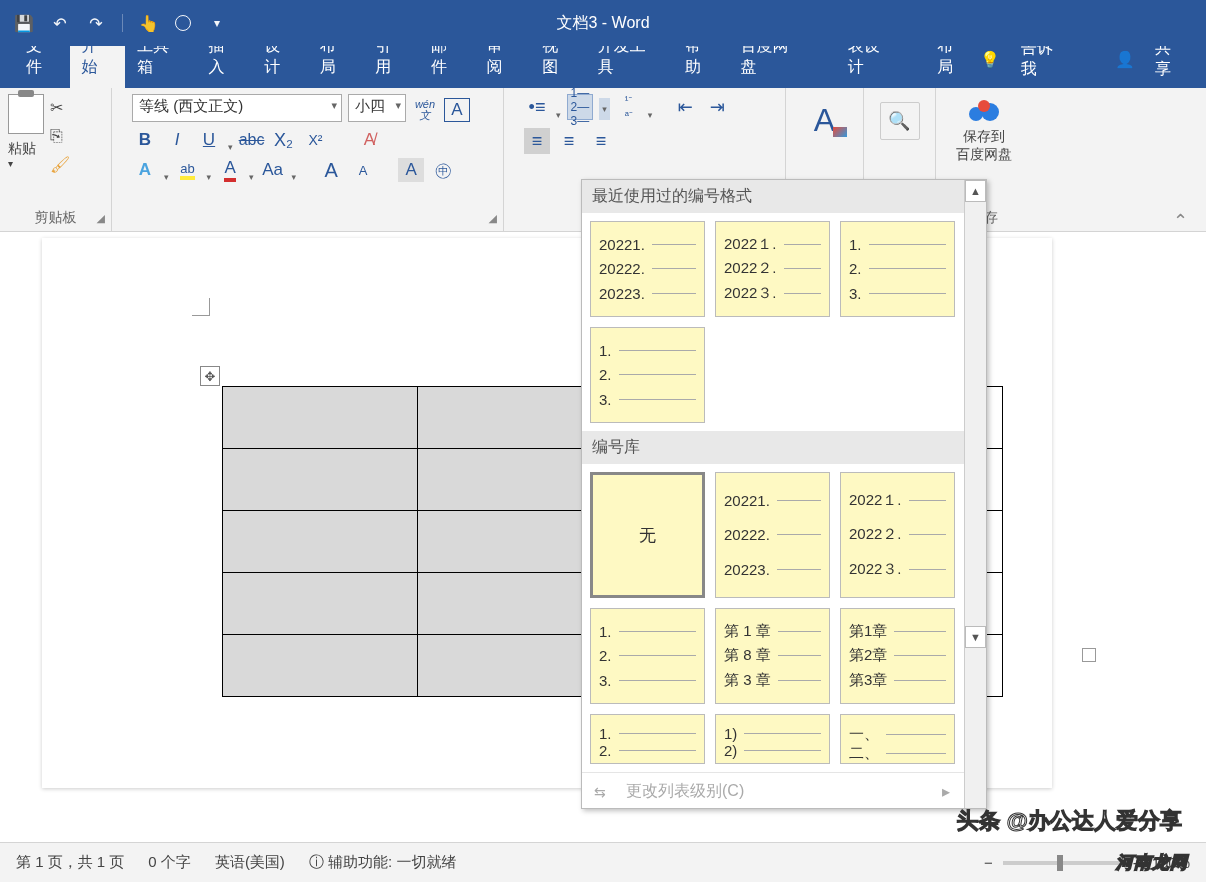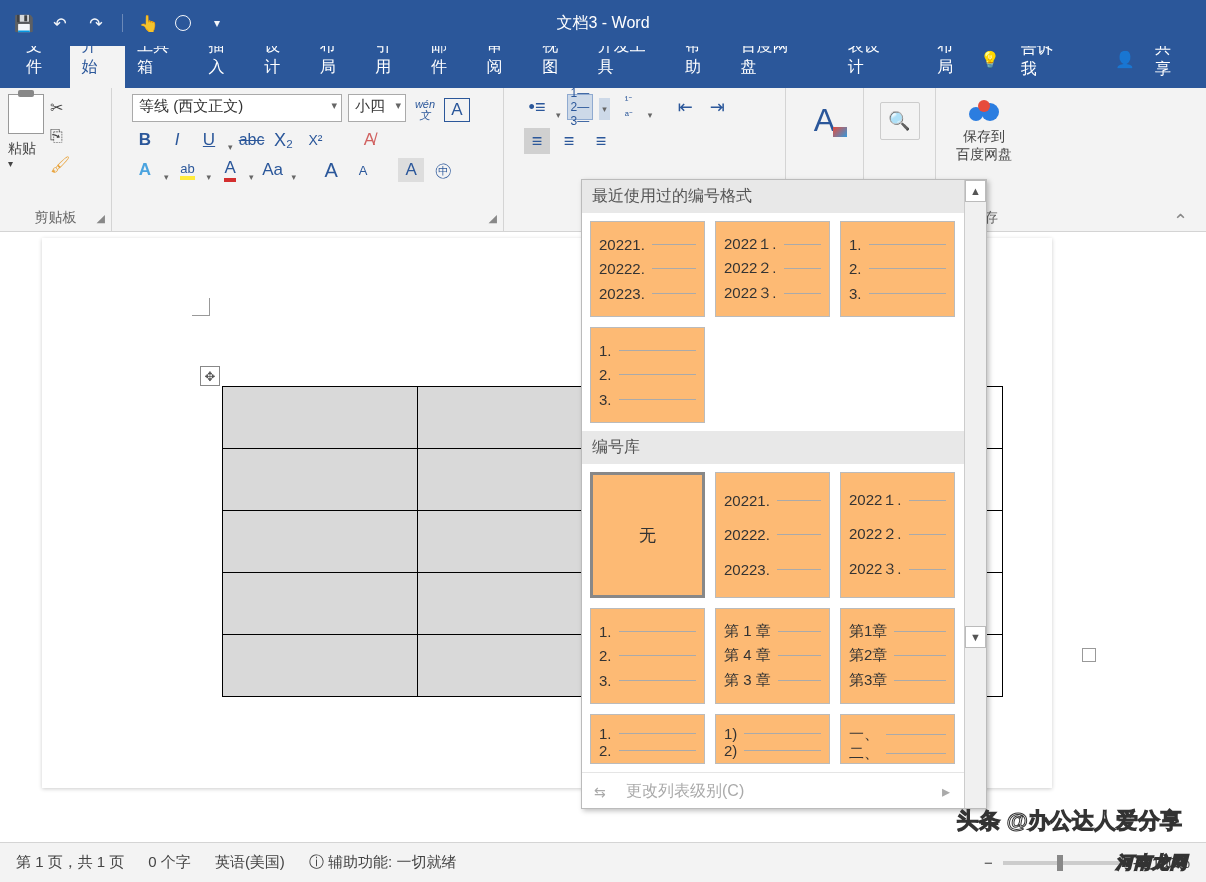--- a/index.html
+++ b/index.html
@@ -32,21 +32,21 @@
 .rib-btn{min-width:26px;height:26px;display:flex;align-items:center;justify-content:center;color:#2b579a;font-size:18px;}
 .doc-area{position:relative;height:564px;background:#fff;overflow:hidden;}
 .page{position:absolute;left:42px;top:6px;width:1010px;height:550px;background:#fff;box-shadow:0 1px 4px rgba(0,0,0,.2);}
 .tbl{position:absolute;left:220px;top:388px;border-collapse:collapse;}
 .tbl td{width:195px;height:62px;border:1px solid #000;background:#d9d9d9;}
 .tbl-handle{position:absolute;left:198px;top:368px;width:20px;height:20px;border:1px solid #888;display:flex;align-items:center;justify-content:center;font-size:13px;color:#555;background:#fff;}
 .num-dropdown{position:absolute;left:581px;top:142px;width:406px;background:#fff;border:1px solid #bbb;box-shadow:2px 2px 5px rgba(0,0,0,.25);display:flex;margin-top:37px;}
 .nd-content{flex:1;max-height:628px;overflow:hidden;}
 .nd-section-hdr{background:#e8e8e8;padding:6px 10px;font-size:16px;color:#555;font-weight:500;}
 .nd-grid{display:flex;flex-wrap:wrap;padding:8px;gap:10px;}
-.nd-item{width:115px;height:96px;border:1px solid #bbb;background:#fdba74;padding:10px 8px;font-size:15px;color:#333;display:flex;flex-direction:column;justify-content:space-around;}
+.nd-item{width:115px;height:96px;border:1px solid #bbb;background:#fef9c3;padding:10px 8px;font-size:15px;color:#333;display:flex;flex-direction:column;justify-content:space-around;}
 .nd-item.tall{height:126px;}
 .nd-item.sel{border:3px solid #888;}
 .nd-item.none{align-items:center;justify-content:center;font-size:17px;}
 .nd-line{display:flex;align-items:center;gap:4px;white-space:nowrap;}
 .nd-line::after{content:"";flex:1;height:1px;background:#aaa;margin-left:3px;}
 .nd-menu{padding:8px 14px 8px 44px;font-size:16px;color:#555;display:flex;align-items:center;gap:10px;position:relative;border-top:1px solid #e5e5e5;}
 .nd-menu.disabled{color:#aaa;}
 .nd-menu .micon{position:absolute;left:12px;font-size:14px;}
 .nd-scroll{width:22px;background:#f0f0f0;border-left:1px solid #ccc;display:flex;flex-direction:column;align-items:center;color:#555;font-size:11px;}
 .nd-scroll .arr{height:22px;display:flex;align-items:center;justify-content:center;width:100%;border:1px solid #bbb;background:#fff;}
@@ -293,21 +293,21 @@
           <div class="nd-line">2022２.</div>
           <div class="nd-line">2022３.</div>
         </div>
       <div class="nd-item">
           <div class="nd-line">1.</div>
           <div class="nd-line">2.</div>
           <div class="nd-line">3.</div>
         </div>
       <div class="nd-item">
           <div class="nd-line">第 1 章</div>
-          <div class="nd-line">第 4 章</div>
+          <div class="nd-line">第 8 章</div>
           <div class="nd-line">第 3 章</div>
         </div>
       <div class="nd-item">
           <div class="nd-line">第1章</div>
           <div class="nd-line">第2章</div>
           <div class="nd-line">第3章</div>
         </div>
       <div class="nd-item" style="height:50px;">
           <div class="nd-line">1.</div>
           <div class="nd-line">2.</div>

